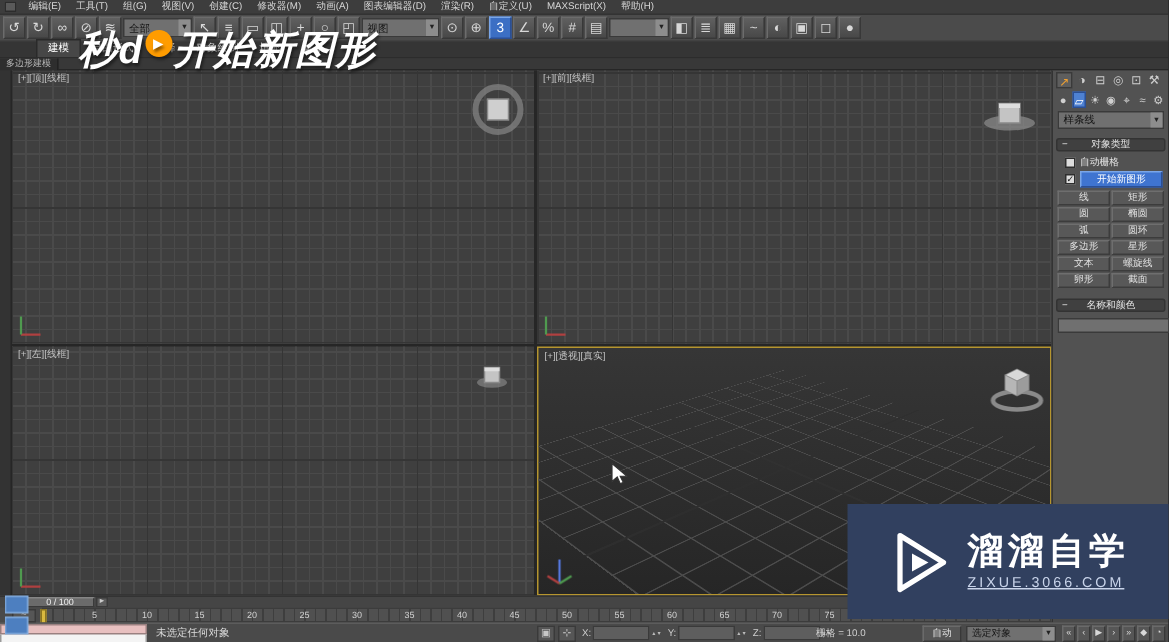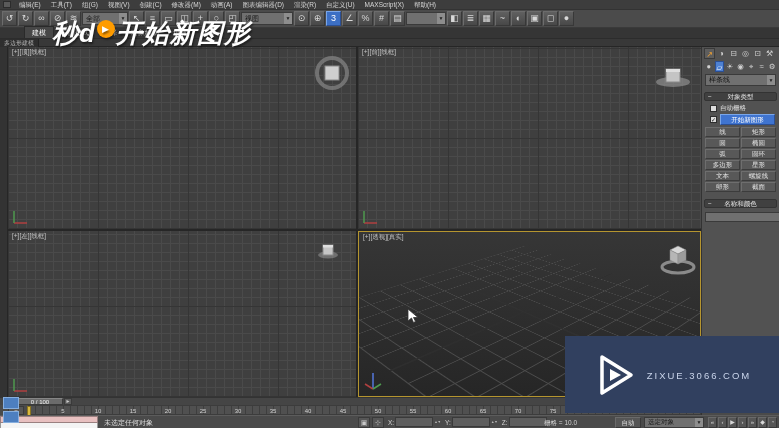--- a/index.html
+++ b/index.html
@@ -135,21 +135,21 @@
   
   #wm-top{position:absolute;left:52px;top:16px;z-index:70;display:flex;align-items:flex-start;
     font-weight:700;font-size:26px;color:#fff;text-shadow:1px 2px 2px rgba(0,0,0,.45);
     font-style:italic;letter-spacing:1px;}
   #wm-top .play{width:18px;height:18px;border-radius:50%;background:#ff9c00;display:flex;align-items:center;
     justify-content:center;margin:4px 1px 0 1px;box-shadow:1px 2px 2px rgba(0,0,0,.35);}
   #wm-top .play span{color:#fff;font-size:9px;font-style:normal;line-height:18px;}
   #wm-bottom{position:absolute;left:565px;top:336px;width:214px;height:77px;background:#31405f;z-index:70;
     display:flex;align-items:center;justify-content:center;gap:10px;}
   #wm-bottom .txt .t1{font-size:24px;font-weight:700;color:#fff;letter-spacing:3px;line-height:26px;}
-  #wm-bottom .txt .t2{font-size:9.5px;color:#c9d4ea;letter-spacing:2px;text-transform:uppercase;margin-top:2px;}
+  #wm-bottom .txt .t2{font-size:9.5px;color:#c9d4ea;letter-spacing:2px;text-transform:uppercase;margin-top:2px;text-decoration:underline;}
 </style>
 </head>
 <body>
 
 <div id="stage">
 
   <div id="menubar">
     <div class="appicon"></div>
     <div id="menubar-items">
         <div class="menu-item">编辑(E)</div>
@@ -431,17 +431,18 @@
         <span>▶</span>
       </span>
     <span>开始新图形</span>
   </div>
   <div id="wm-bottom">
     <svg width="44" height="50">
       <polygon points="9,7 38,25 9,43" fill="none" stroke="#ffffff" stroke-width="3.5" stroke-linejoin="round"></polygon>
       <polygon points="17,19 28,25 17,31" fill="#ffffff"></polygon>
     </svg>
     <div class="txt">
+      <div class="t1">溜溜自学</div>
       <div class="t2">zixue.3066.com</div>
     </div>
   </div>
 
 </div>
 
 </body></html>

